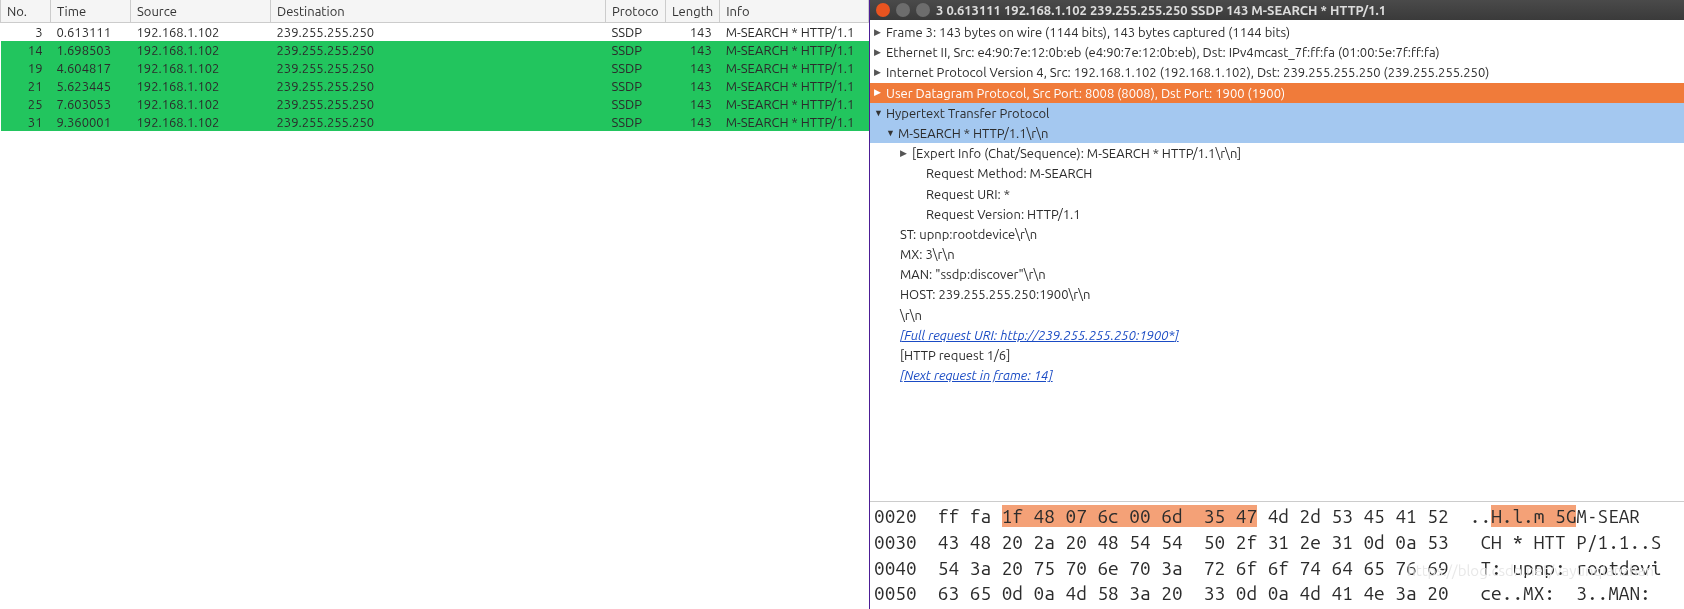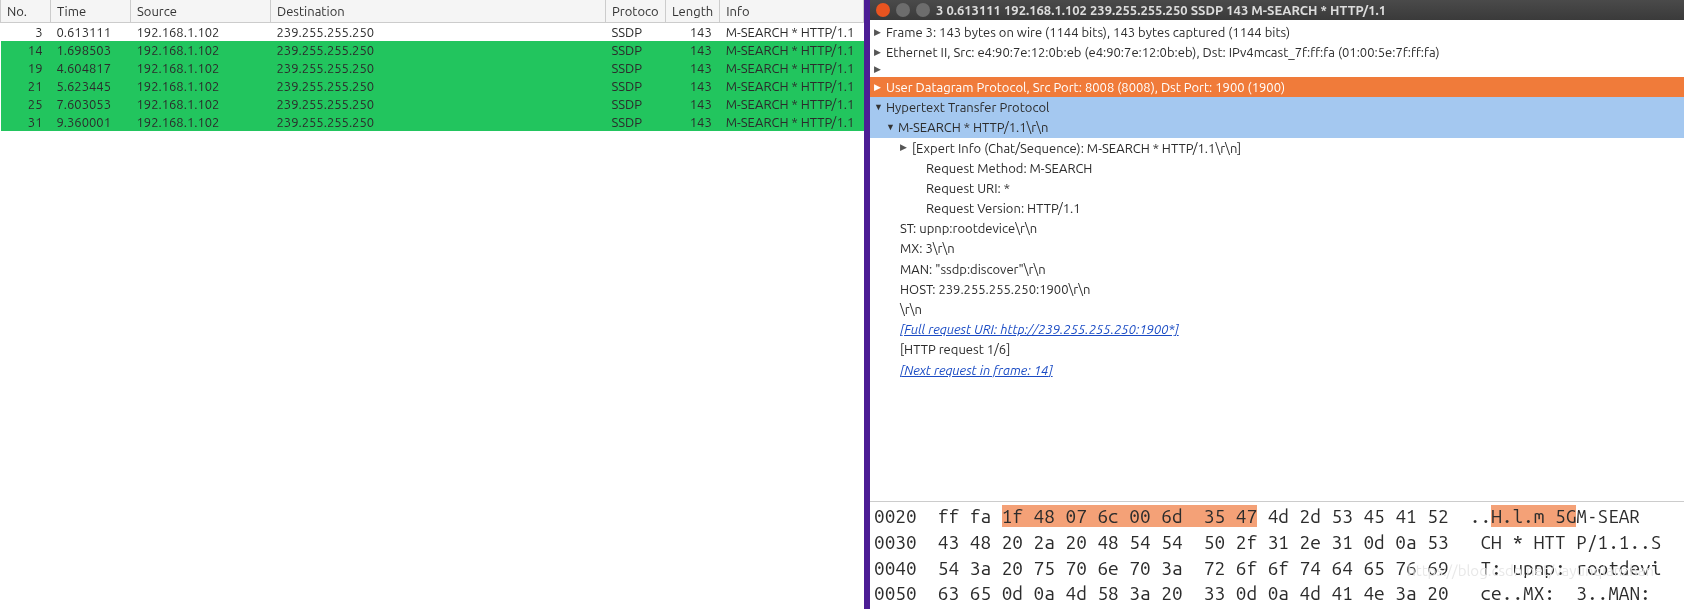--- a/index.html
+++ b/index.html
@@ -7,21 +7,21 @@
   font-family: "Ubuntu", "Segoe UI", Arial, sans-serif;
   font-size: 13px;
   background: #fff;
   color: #2c2c2c;
   width: 1684px;
   height: 609px;
   overflow: hidden;
   position: relative;
 }
 .container { display: flex; height: 100%; }
-.left-pane { width: 870px; height: 100%; border-right: 6px solid #4c1d95; overflow: hidden; }
+.left-pane { width: 870px; height: 100%; border-right: 1px solid #4c1d95; overflow: hidden; }
 .right-pane { flex: 1; height: 100%; display: flex; flex-direction: column; background: #f2f2f2; }
 
 
 .packet-table { width: 100%; border-collapse: collapse; }
 .packet-table th {
   background: #f5f5f5;
   text-align: left;
   font-weight: normal;
   padding: 4px 6px;
   border: 1px solid #ccc;
@@ -208,20 +208,21 @@
       <div class="tree-row">
         <span class="tree-arrow">▶</span>
         <span>Frame 3: 143 bytes on wire (1144 bits), 143 bytes captured (1144 bits)</span>
       </div>
       <div class="tree-row">
         <span class="tree-arrow">▶</span>
         <span>Ethernet II, Src: e4:90:7e:12:0b:eb (e4:90:7e:12:0b:eb), Dst: IPv4mcast_7f:ff:fa (01:00:5e:7f:ff:fa)</span>
       </div>
       <div class="tree-row">
         <span class="tree-arrow">▶</span>
+        <span>Internet Protocol Version 4, Src: 192.168.1.102 (192.168.1.102), Dst: 239.255.255.250 (239.255.255.250)</span>
       </div>
       <div class="tree-row selected">
         <span class="tree-arrow">▶</span>
         <span>User Datagram Protocol, Src Port: 8008 (8008), Dst Port: 1900 (1900)</span>
       </div>
       <div class="tree-row hl-blue">
         <span class="tree-arrow">▼</span>
         <span>Hypertext Transfer Protocol</span>
       </div>
       <div class="tree-row hl-blue tree-indent-1">

